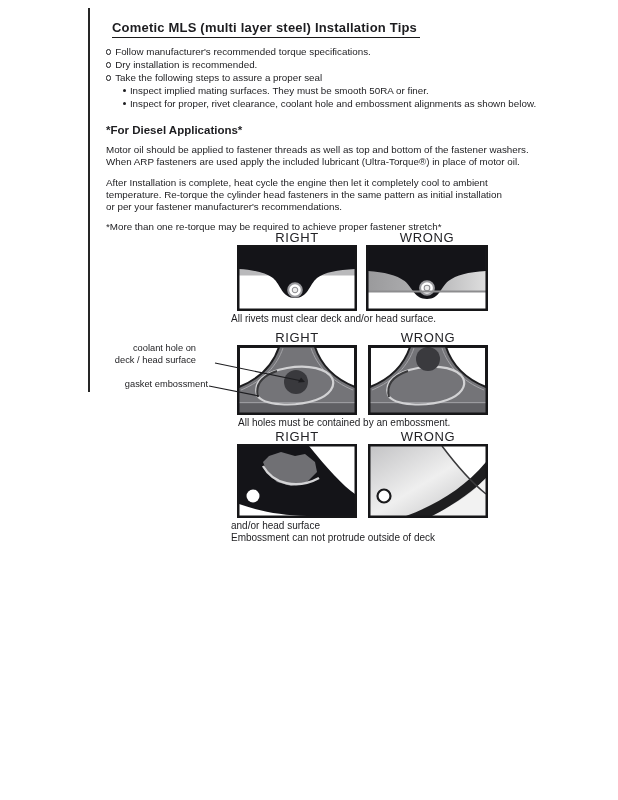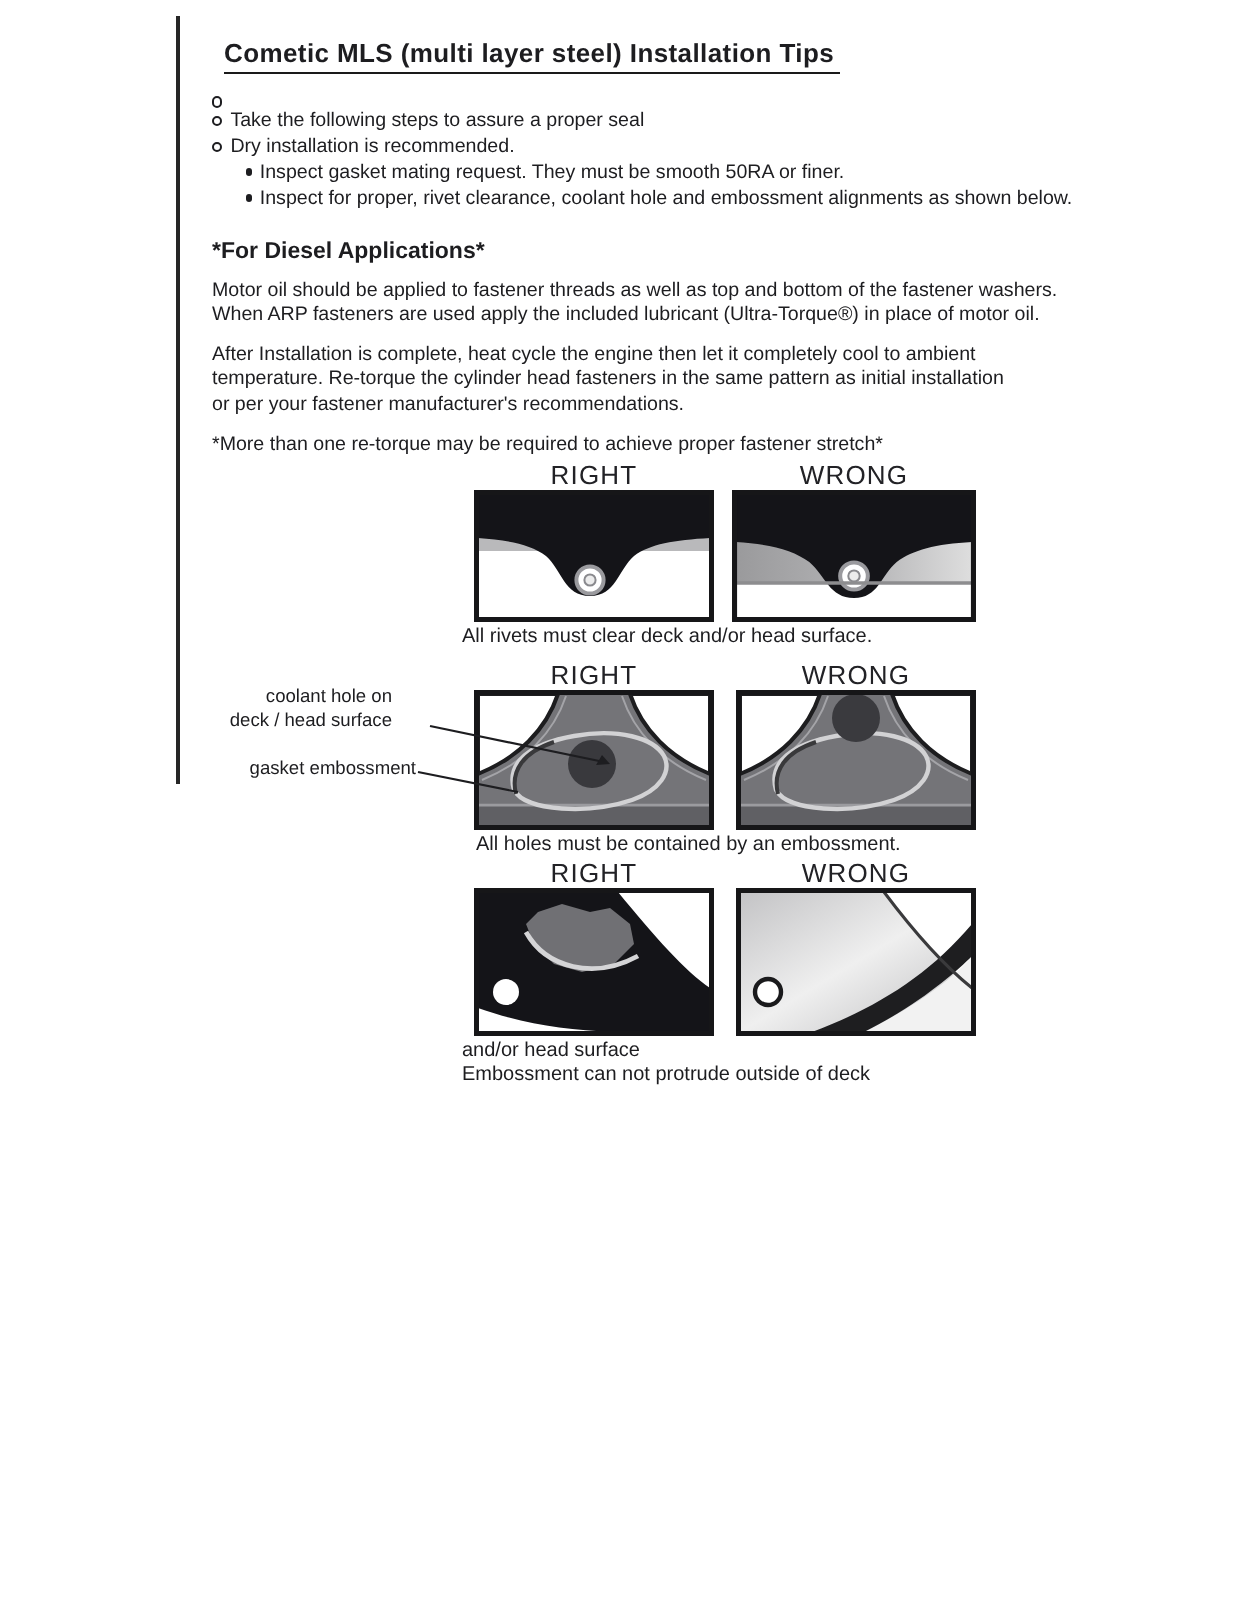--- a/index.html
+++ b/index.html
@@ -43,32 +43,33 @@
 <body>
 
 <div class="page">
   <div class="scan-line"></div>
 
   <div class="content">
     <h1 class="doc-title">Cometic MLS (multi layer steel) Installation Tips</h1>
 
     <div class="bullet">
       <span class="circ"></span>
+      <span>Follow manufacturer's recommended torque specifications.</span>
+    </div>
+    <div class="bullet">
+      <span class="circ"></span>
+      <span>Dry installation is recommended.</span>
     </div>
     <div class="bullet">
       <span class="circ"></span>
       <span>Take the following steps to assure a proper seal</span>
     </div>
-    <div class="bullet">
-      <span class="circ"></span>
-      <span>Dry installation is recommended.</span>
-    </div>
     <div class="bullet sub">
       <span class="dot"></span>
-      <span>Inspect gasket mating request.  They must be smooth 50RA or finer.</span>
+      <span>Inspect implied mating surfaces.  They must be smooth 50RA or finer.</span>
     </div>
     <div class="bullet sub">
       <span class="dot"></span>
       <span>Inspect for proper, rivet clearance, coolant hole and embossment alignments as shown below.</span>
     </div>
 
     <h2 class="section-head">*For Diesel Applications*</h2>
     <p class="para">Motor oil should be applied to fastener threads as well as top and bottom of the fastener washers.
 When ARP fasteners are used apply the included lubricant (Ultra-Torque®) in place of motor oil.</p>
     <p class="para">After Installation is complete, heat cycle the engine then let it completely cool to ambient

